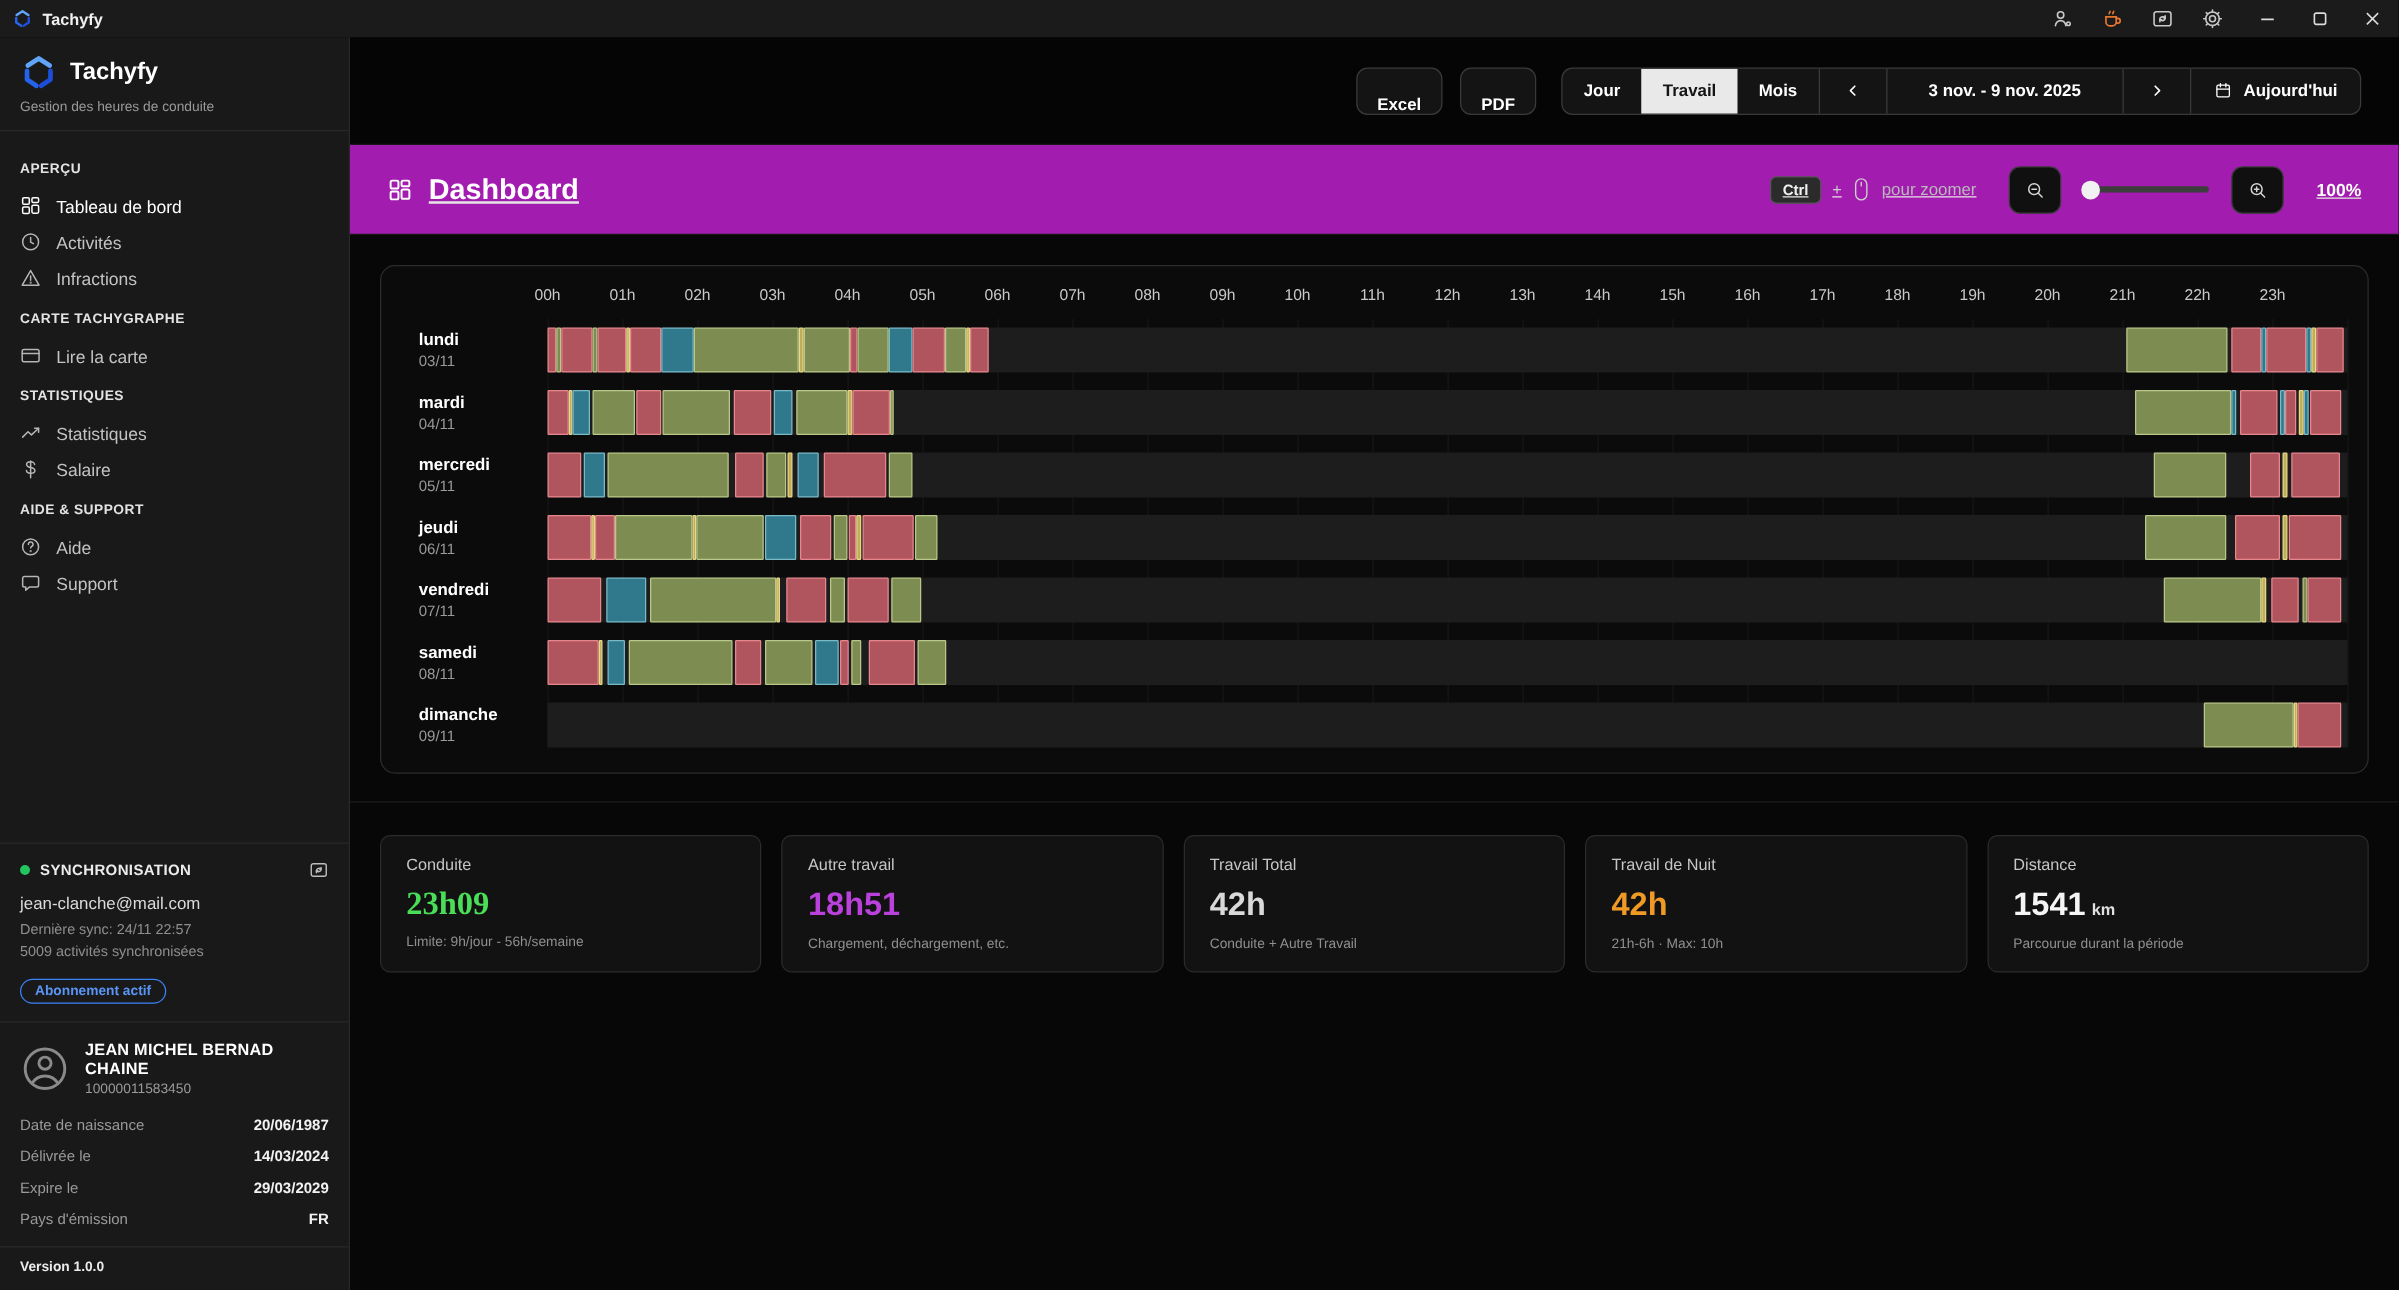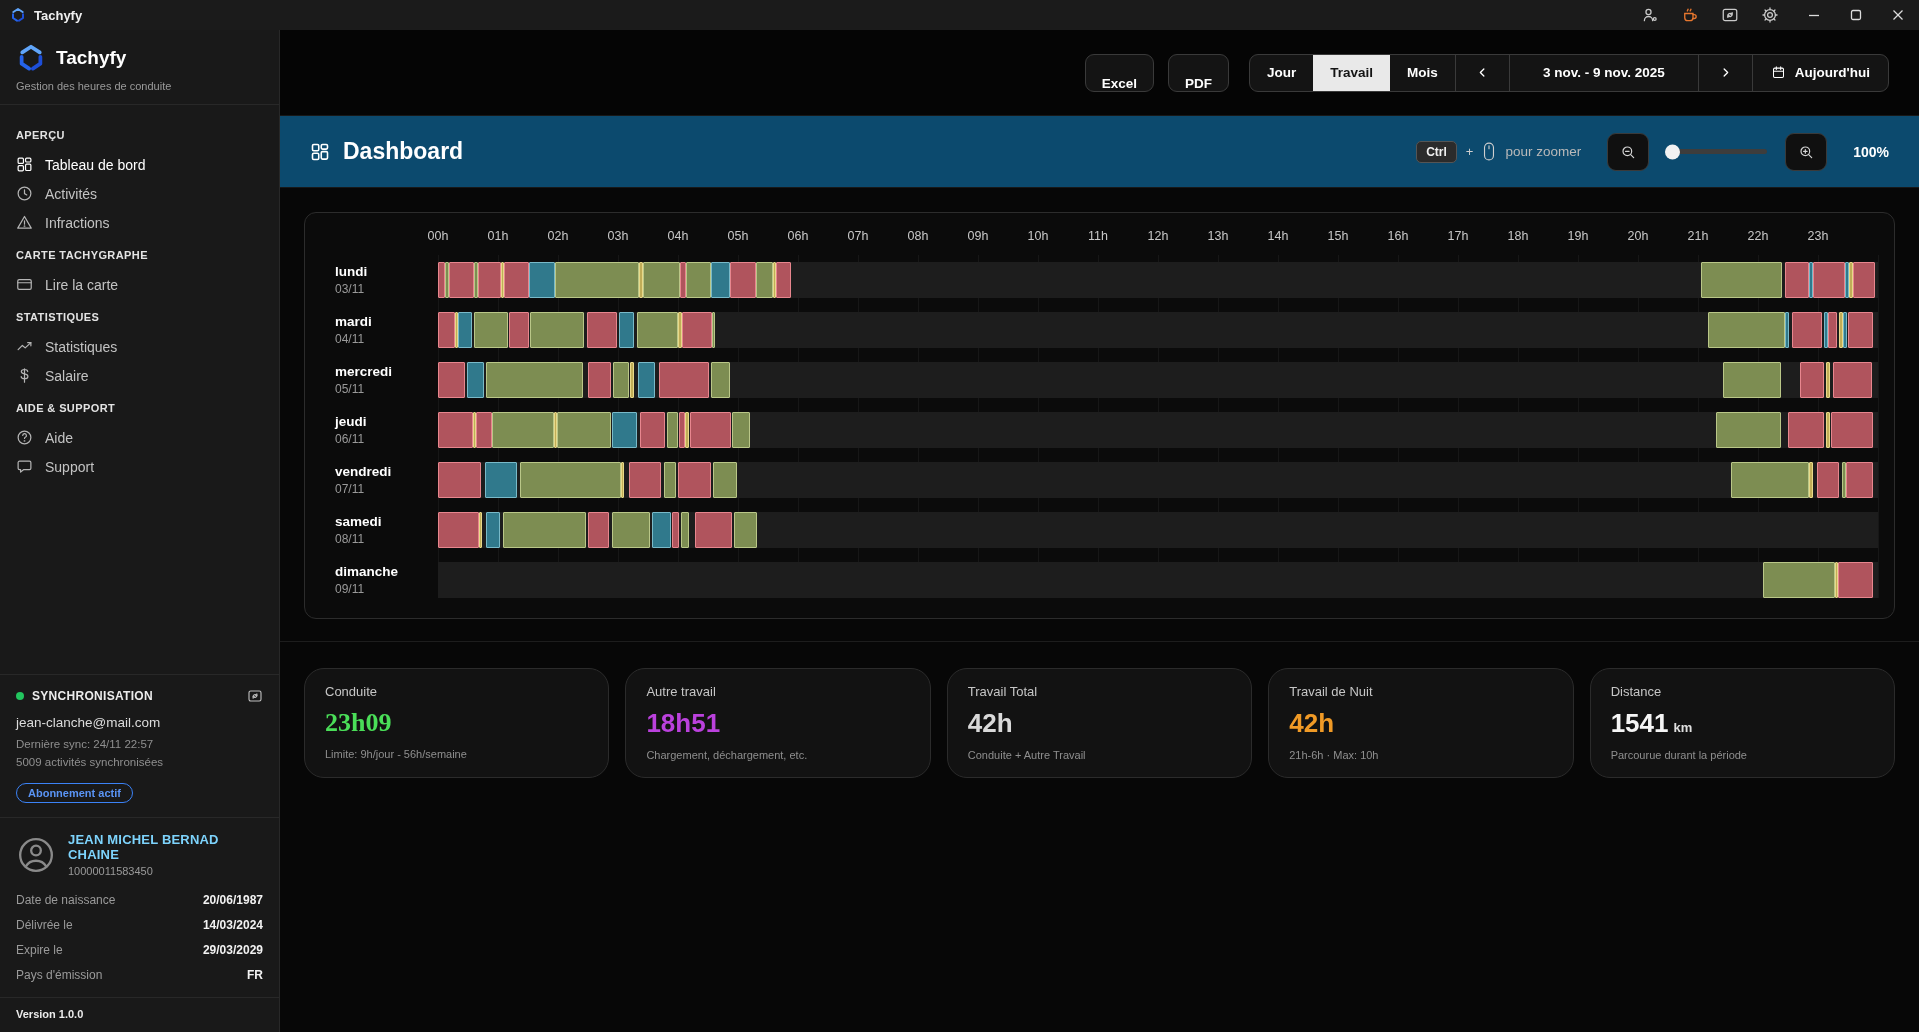--- a/index.html
+++ b/index.html
@@ -37,21 +37,21 @@
   .sync-head { display:flex; align-items:center; gap:8px; }
   .sync-dot { width:8px; height:8px; border-radius:50%; background:#22c55e; }
   .sync-title { font-size:12px; font-weight:bold; letter-spacing:.3px; color:#ececec; }
   .sync-refresh { margin-left:auto; background:none; border:none; cursor:pointer; }
   .sync-email { font-size:13.5px; color:#dcdcdc; margin:11px 0 6px; }
   .sync-meta { font-size:11.5px; color:#8f8f8f; line-height:1.55; }
   .sync-badge { display:inline-block; margin-top:11px; border:1px solid #3b82f6; color:#5a94f5;
     font-size:11px; font-weight:bold; padding:3px 11px; border-radius:999px; }
   .profile { border-top:1px solid #282828; padding:14px 16px 10px; }
   .prof-top { display:flex; align-items:center; gap:12px; margin-bottom:10px; }
-  .prof-name { font-size:13px; font-weight:bold; color:#7dd3fc; letter-spacing:.2px; }
+  .prof-name { font-size:13px; font-weight:bold; color:#ffffff; letter-spacing:.2px; }
   .prof-id { font-size:11px; color:#9a9a9a; margin-top:3px; }
   .prof-row { display:flex; justify-content:space-between; font-size:12px; padding:5.5px 0; }
   .prof-label { color:#9a9a9a; }
   .prof-value { color:#f2f2f2; font-weight:bold; }
   .version { border-top:1px solid #282828; padding:10px 16px 12px; font-size:11px; font-weight:bold; color:#ececec; }
 
   
   .toolbar { height:86px; display:flex; align-items:center; justify-content:flex-end; gap:14px; padding:0 30px; border-bottom:1px solid #181818; background:#050505; }
   .btn { height:38px; display:flex; align-items:center; gap:21px; padding:0 16px; background:#141414;
     border:1px solid #3a3a3a; border-radius:9px; color:#fff; font-size:13.5px; font-weight:bold; cursor:pointer;
@@ -59,21 +59,21 @@
   .toolgroup { height:38px; display:flex; align-items:stretch; background:#141414; border:1px solid #3a3a3a; border-radius:9px; overflow:hidden; margin-left:6px; }
   .tg-item { display:flex; align-items:center; justify-content:center; padding:0 17px; background:none; border:none;
     color:#fff; font-size:13.5px; font-weight:bold; cursor:pointer; font-family:"Liberation Sans", sans-serif; }
   .tg-item.active { background:#e9e9e9; color:#141414; }
   .tg-sep { width:1px; background:#3a3a3a; }
   .tg-icon { padding:0 20px; }
   .tg-date { width:188px; padding:0; cursor:default; }
   .tg-today { gap:9px; padding:0 18px; }
 
   
-  .page-header { height:72px; display:flex; align-items:center; padding:0 30px; border-bottom:1px solid #181818; background:#0c4a6e; }
+  .page-header { height:72px; display:flex; align-items:center; padding:0 30px; border-bottom:1px solid #181818; background:#a21caf;text-decoration:underline; }
   .ph-left { display:flex; align-items:center; gap:13px; }
   .ph-title { font-size:23px; font-weight:bold; color:#fff; }
   .ph-right { margin-left:auto; display:flex; align-items:center; }
   .kbd { background:#2b2b2b; border:1px solid #555; border-radius:5px; padding:3px 9px; font-size:12px; font-weight:bold; color:#f0f0f0; }
   .hint-plus { color:#cfcfcf; font-size:13px; margin:0 9px; }
   .hint-text { color:#b9b9b9; font-size:13.5px; margin-left:9px; }
   .zoombtn { width:42px; height:38px; display:flex; align-items:center; justify-content:center; background:#101010;
     border:1px solid #3a3a3a; border-radius:9px; cursor:pointer; }
   .zoom-out { margin-left:26px; }
   .slider { width:100px; height:5px; background:#3d3d3d; border-radius:3px; margin:0 18px; position:relative; cursor:pointer; }
@@ -90,21 +90,21 @@
   .gridline { position:absolute; top:0; bottom:0; width:1px; background:rgba(255,255,255,0.05); }
   .trow { display:flex; align-items:center; height:50px; position:relative; }
   .trow-label { width:117px; padding-left:14px; }
   .trow-day { font-size:13.5px; font-weight:bold; color:#fff; }
   .trow-date { font-size:12px; color:#9a9a9a; margin-top:3px; }
   .track { flex:1; height:36px; background:#1d1d1d; position:relative; }
   .seg { position:absolute; top:0; height:100%; border-style:solid; border-width:1px; border-radius:1px; }
 
   
   .cards-section { margin:22px -24px 0; border-top:1px solid #1d1d1d; padding:26px 24px; display:flex; gap:16px; }
-  .card { flex:1; height:110px; background:#121212; border:1px solid #2b2b2b; border-radius:20px; padding:15px 20px; }
+  .card { flex:1; height:110px; background:#121212; border:1px solid #2b2b2b; border-radius:8px; padding:15px 20px; }
   .card-title { font-size:13px; color:#c6c6c6; }
   .card-value { font-size:26px; font-weight:bold; margin:9px 0 10px; color:#e8e8e8; }
   .card-unit { font-size:13px; font-weight:bold; color:#e0e0e0; margin-left:5px; }
   .card-sub { font-size:11px; color:#8f8f8f; }
 </style>
 </head>
 <body>
 
 <div class="titlebar">
   <span>

